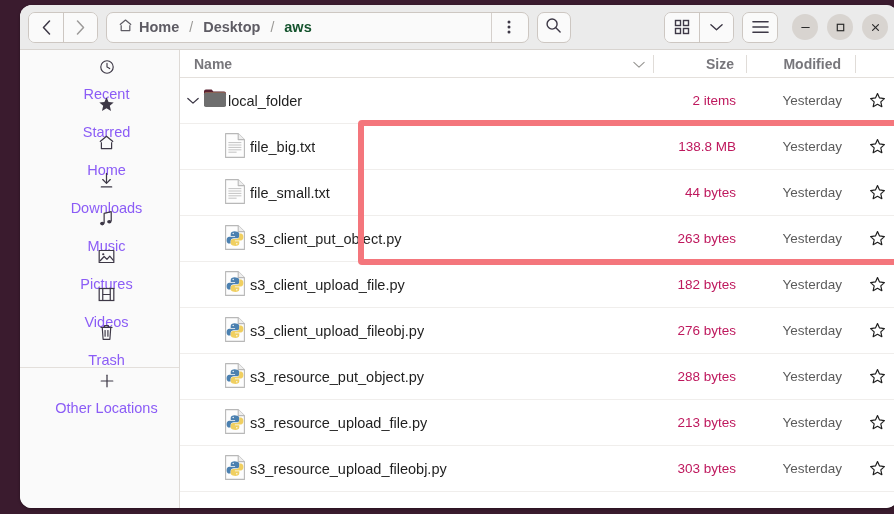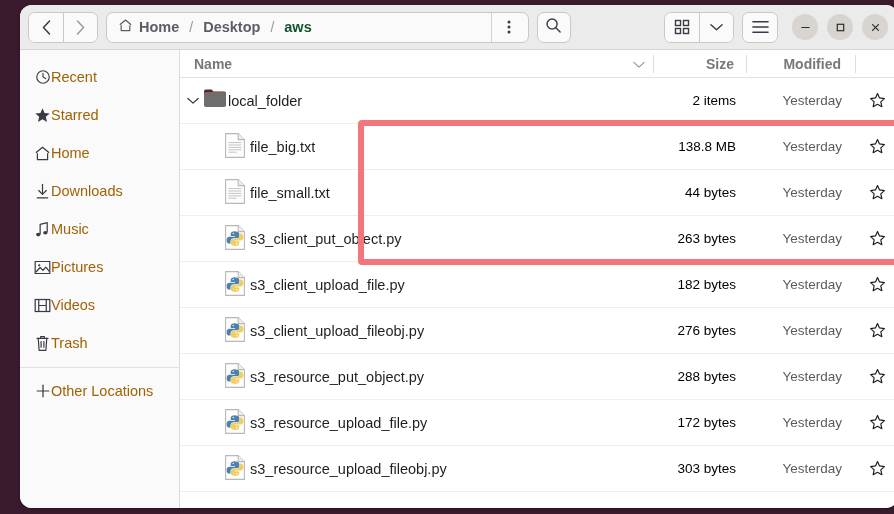--- a/index.html
+++ b/index.html
@@ -135,25 +135,26 @@
     min-width: 160px;
     background: #fafafa;
     border-right: 1px solid #dedad6;
     padding-top: 8px;
     display: flex;
     flex-direction: column;
   }
   .side-item {
     display: flex;
     align-items: center;
-    gap: 0;
+    gap: 11px;
     height: 38px;
     padding-left: 14px;
     font-size: 14.5px;
-    color: #a16207;
+    color: #8b5cf6;
+    flex-direction: column;
   }
   .side-icon {
     width: 17px; height: 17px;
     display: flex; align-items: center; justify-content: center;
     color: #3d3846;
     flex: 0 0 17px;
   }
   .side-sep {
     height: 1px;
     background: #e3dfdb;
@@ -209,21 +210,21 @@
     width: 18px; height: 18px;
     display: flex; align-items: center; justify-content: center;
     color: #3d3846;
     flex: 0 0 18px;
   }
   .indent { width: 22px; flex: 0 0 22px; }
   .fileicon { width: 26px; height: 30px; flex: 0 0 26px; }
   .fname { white-space: nowrap; overflow: hidden; text-overflow: ellipsis; }
   .cell-size {
     width: 92px; text-align: right; padding-right: 12px;
-    color: #000000; font-size: 13.5px;
+    color: #be185d; font-size: 13.5px;
   }
   .cell-mod {
     width: 108px; text-align: right; padding-right: 14px;
     color: #5b5b5b; font-size: 13.5px;
   }
   .cell-star {
     width: 42px; display: flex; align-items: center; justify-content: center;
     color: #1f1f1f;
   }
 
@@ -632,21 +633,21 @@
               <span class="expander"></span>
               <span class="indent"></span>
               <span class="fileicon"><svg width="22" height="27" viewBox="0 0 22 27">
                   <path d="M1.6 1.6 H14.2 L20.4 7.6 V25.4 H1.6 Z" fill="#fdfdfd" stroke="#b8b8b8" stroke-width="1.1" stroke-linejoin="round"></path>
                   <path d="M14.2 1.6 V7.6 H20.4" fill="#eeeeee" stroke="#b8b8b8" stroke-width="1.1" stroke-linejoin="round"></path>
                   <path d="M10.9 7.2 C8.2 7.2 6.7 8.1 6.7 9.9 V12 H11.1 V12.7 H5.3 C3.6 12.7 2.6 14 2.6 16.2 C2.6 18.4 3.6 19.6 5.3 19.6 H6.6 V17.3 C6.6 15.6 8 14.3 9.8 14.3 H12.9 C14.3 14.3 15.3 13.3 15.3 11.9 V9.9 C15.3 8.4 14 7.6 11.8 7.4 Z M9.2 8.8 C9.6 8.8 9.9 9.1 9.9 9.5 C9.9 9.9 9.6 10.2 9.2 10.2 C8.8 10.2 8.5 9.9 8.5 9.5 C8.5 9.1 8.8 8.8 9.2 8.8 Z" fill="#4b80b0"></path>
                   <path d="M11.1 22 C13.8 22 15.3 21.1 15.3 19.3 V17.2 H10.9 V16.5 H16.7 C18.4 16.5 19.4 15.2 19.4 13 C19.4 10.8 18.4 9.6 16.7 9.6 H15.4 V11.9 C15.4 13.6 14 14.9 12.2 14.9 H9.1 C7.7 14.9 6.7 15.9 6.7 17.3 V19.3 C6.7 20.8 8 21.6 10.2 21.8 Z M12.8 20.4 C12.4 20.4 12.1 20.1 12.1 19.7 C12.1 19.3 12.4 19 12.8 19 C13.2 19 13.5 19.3 13.5 19.7 C13.5 20.1 13.2 20.4 12.8 20.4 Z" fill="#f0cf60"></path>
                 </svg></span>
               <span class="fname">s3_resource_upload_file.py</span>
             </div>
-            <div class="cell-size">172 bytes</div>
+            <div class="cell-size">213 bytes</div>
             <div class="cell-mod">Yesterday</div>
             <div class="cell-star">
               <svg width="17" height="17" viewBox="0 0 18 18" fill="none" stroke="#1f1f1f" stroke-width="1.25" stroke-linejoin="round">
                 <path d="M9 1.6 L11.15 6.3 L16.3 6.95 L12.5 10.4 L13.6 15.6 L9 13 L4.4 15.6 L5.5 10.4 L1.7 6.95 L6.85 6.3 Z"></path>
               </svg>
             </div>
           </div>
           <div class="row">
             <div class="cell-name">
               <span class="expander"></span>

